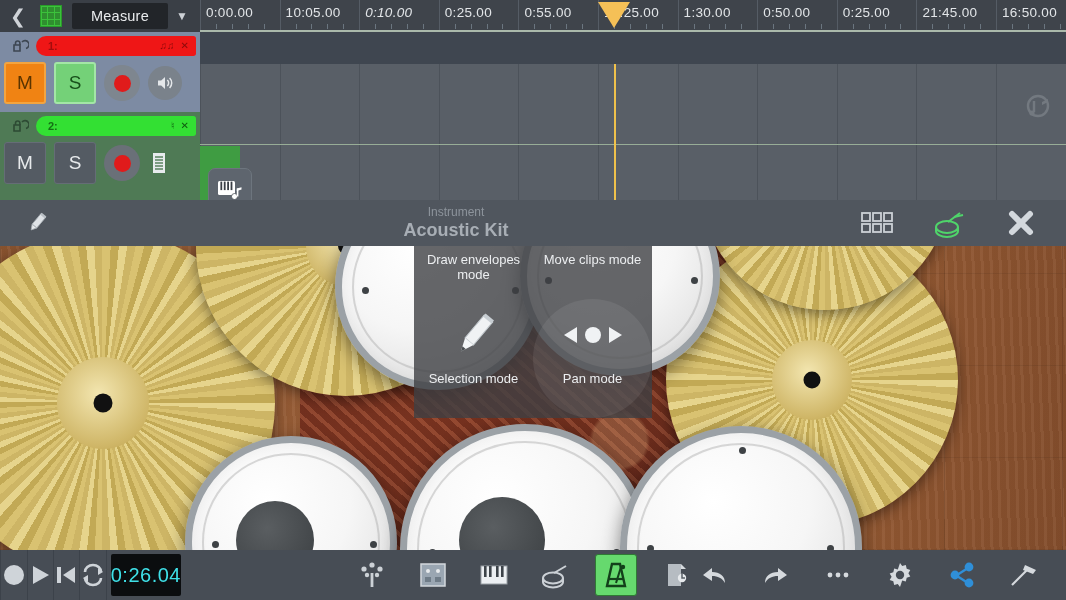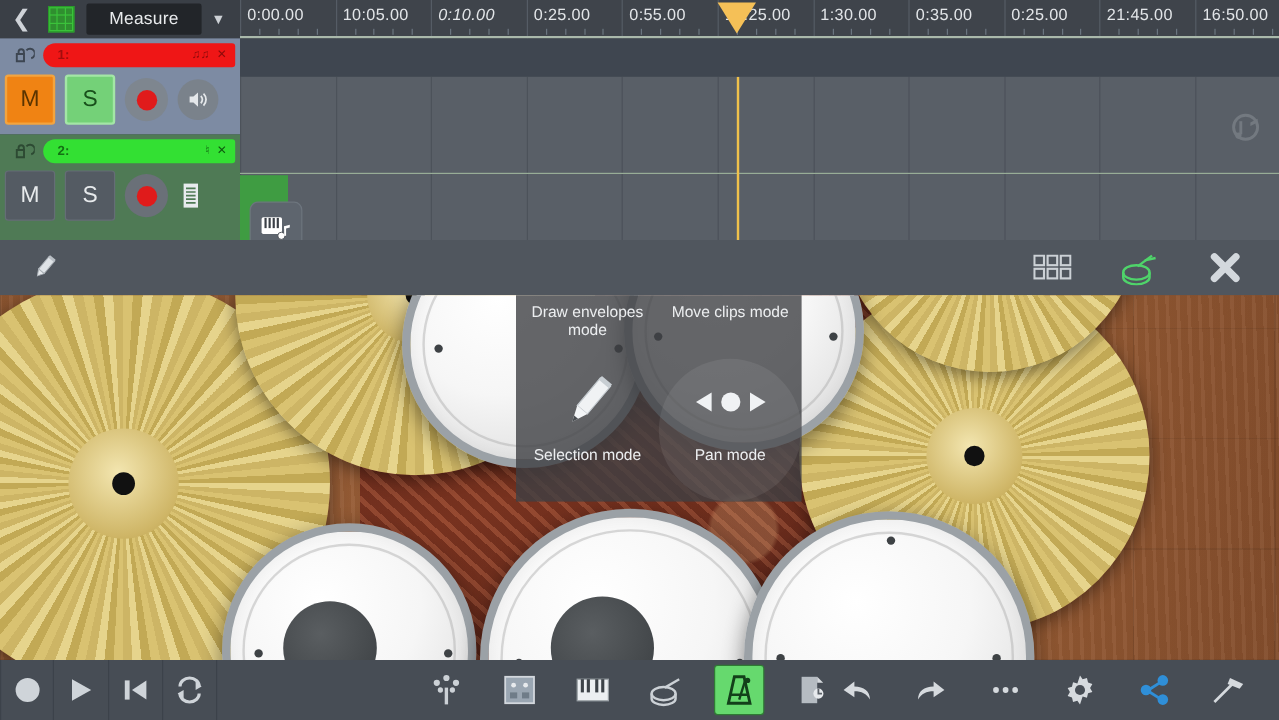--- a/index.html
+++ b/index.html
@@ -229,21 +229,21 @@
         <div class="rminor" style="left: 429.84px;"></div>
         <div class="rminor" style="left: 445.76px;"></div>
         <div class="rminor" style="left: 461.68px;"></div>
         <div class="rtick" style="left: 477.6px;"></div>
         <div class="rlabel" style="left: 477.6px;">1:30.00</div>
         <div class="rminor" style="left: 493.52px;"></div>
         <div class="rminor" style="left: 509.44px;"></div>
         <div class="rminor" style="left: 525.36px;"></div>
         <div class="rminor" style="left: 541.28px;"></div>
         <div class="rtick" style="left: 557.2px;"></div>
-        <div class="rlabel" style="left: 557.2px;">0:35.00</div>
+        <div class="rlabel" style="left: 557.2px;">0:50.00</div>
         <div class="rminor" style="left: 573.12px;"></div>
         <div class="rminor" style="left: 589.04px;"></div>
         <div class="rminor" style="left: 604.96px;"></div>
         <div class="rminor" style="left: 620.88px;"></div>
         <div class="rtick" style="left: 636.8px;"></div>
         <div class="rlabel" style="left: 636.8px;">0:25.00</div>
         <div class="rminor" style="left: 652.72px;"></div>
         <div class="rminor" style="left: 668.64px;"></div>
         <div class="rminor" style="left: 684.56px;"></div>
         <div class="rminor" style="left: 700.48px;"></div>
@@ -381,20 +381,24 @@
   <div class="insttb">
     <div class="pencil">
       <svg width="26" height="26" viewBox="0 0 26 26">
         <g transform="rotate(40 13 13)">
           <rect x="10" y="3" width="6" height="14" fill="#dfe3e7" stroke="#aab0b6" stroke-width=".8"></rect>
           <rect x="10" y="2" width="6" height="2.5" fill="#b9bfc5"></rect>
           <path d="M10 17 L13 22 L16 17 z" fill="#e7eaed" stroke="#aab0b6" stroke-width=".8"></path>
         </g>
       </svg>
     </div>
+    <div class="inst-label">
+      <div class="l1">Instrument</div>
+      <div class="l2">Acoustic Kit</div>
+    </div>
     <div class="right">
       <div class="tbico">
         <svg width="32" height="22" viewBox="0 0 32 22">
           <g fill="none" stroke="#ccd1d6" stroke-width="1.8">
             <rect x="1" y="1" width="8" height="8"></rect>
               <rect x="12" y="1" width="8" height="8"></rect>
               <rect x="23" y="1" width="8" height="8"></rect>
             <rect x="1" y="12" width="8" height="8"></rect>
               <rect x="12" y="12" width="8" height="8"></rect>
               <rect x="23" y="12" width="8" height="8"></rect>
@@ -467,21 +471,21 @@
       <div class="lug" style="left:206px; top:118px;"></div>
     </div>
 
     <div class="drum" style="left:620px; top:180px; width:242px; height:242px;">
       <div class="inner"></div>
       <div class="lug" style="left:20px; top:112px;"></div>
       <div class="lug" style="left:200px; top:112px;"></div>
       <div class="lug" style="left:112px; top:14px;"></div>
     </div>
 
-    <div class="popup" style="left:414px; top:-66px;margin-left:16px;">
+    <div class="popup" style="left:414px; top:-66px;">
 
       <div class="pitem" style="left:0px; top:0px;">
         <div class="pico">
           
         </div>
         <div class="plab">Draw envelopes<br>mode</div>
       </div>
 
       <div class="pitem" style="left:119px; top:0px;">
         <div class="pico">
@@ -534,20 +538,23 @@
         <path d="M21 4 L9 12 L21 20 z" fill="#cfd4d9"></path>
       </svg>
     </div>
     <div class="tbtn">
       <svg width="26" height="24" viewBox="0 0 26 24">
         <path d="M5 9 a8 7 0 0 1 16 0" fill="none" stroke="#cfd4d9" stroke-width="2.6"></path>
         <path d="M21 15 a8 7 0 0 1 -16 0" fill="none" stroke="#cfd4d9" stroke-width="2.6"></path>
         <path d="M18 5 L23 9 L18 12 z" fill="#cfd4d9"></path>
         <path d="M8 19 L3 15 L8 12 z" fill="#cfd4d9"></path>
       </svg>
+    </div>
+    <div class="timebox">
+      <span>0:26.04</span>
     </div>
 
     <div class="binsts">
       <div class="bi">
         <svg width="30" height="30" viewBox="0 0 30 30">
           <g fill="#ccd1d6">
             <circle cx="15" cy="5" r="2.6"></circle>
               <circle cx="7" cy="9" r="2.6"></circle>
               <circle cx="23" cy="9" r="2.6"></circle>
             <circle cx="10" cy="15" r="2.2"></circle>

